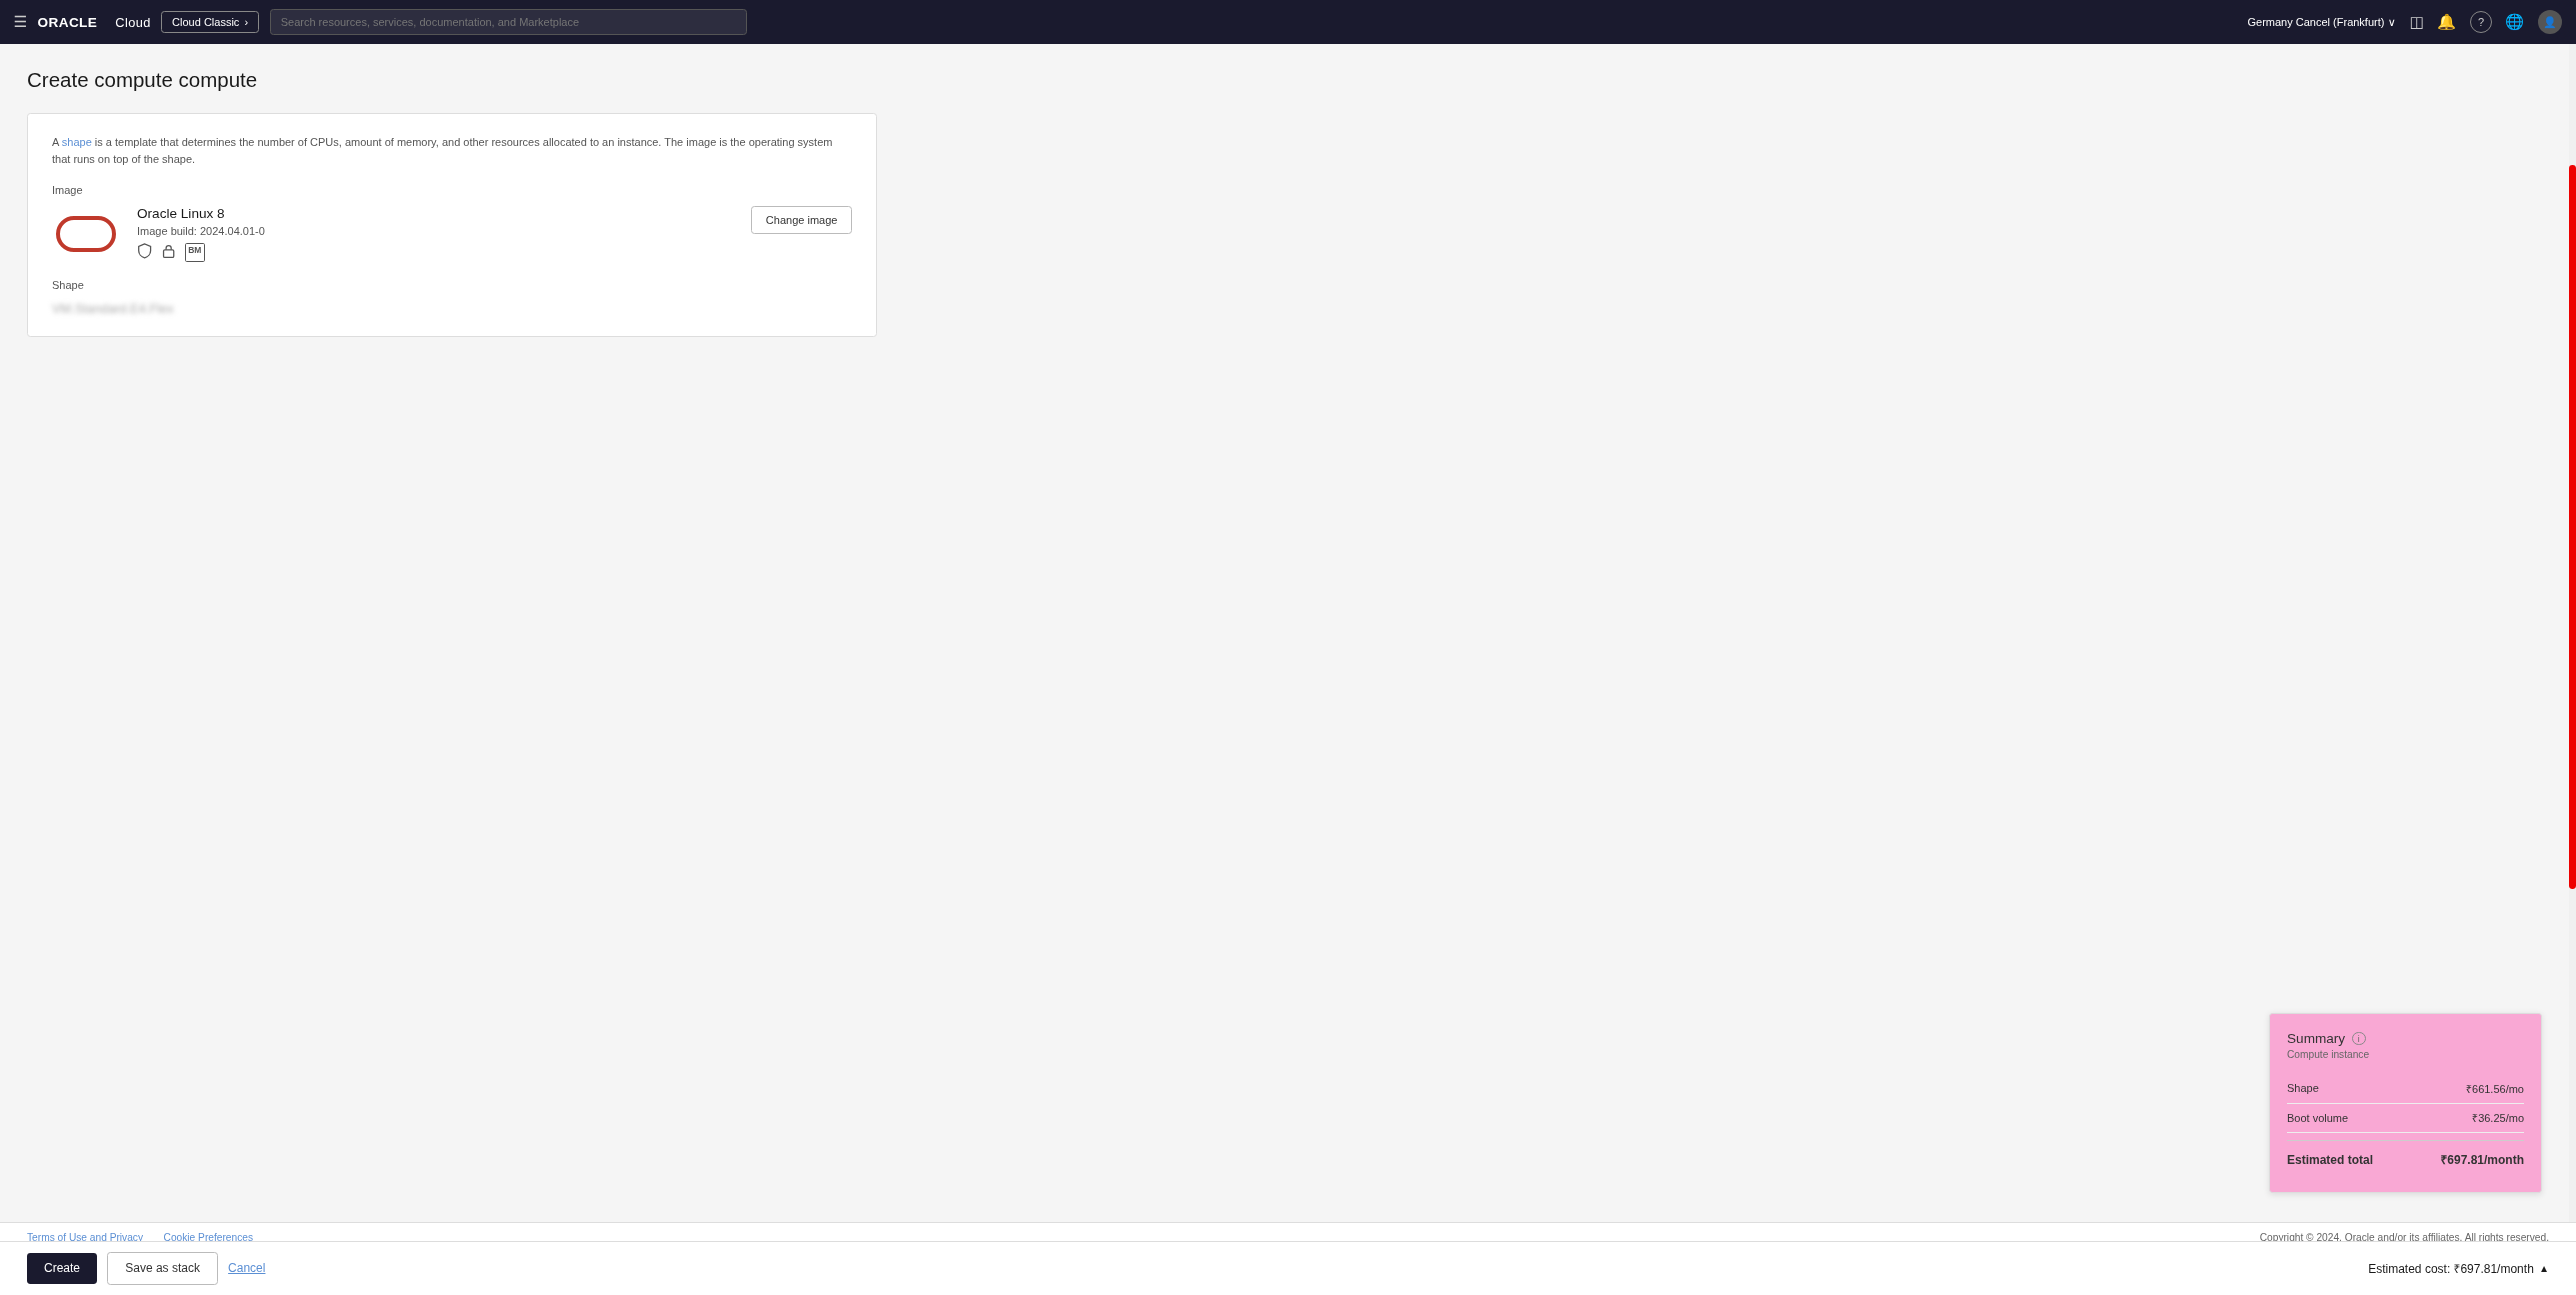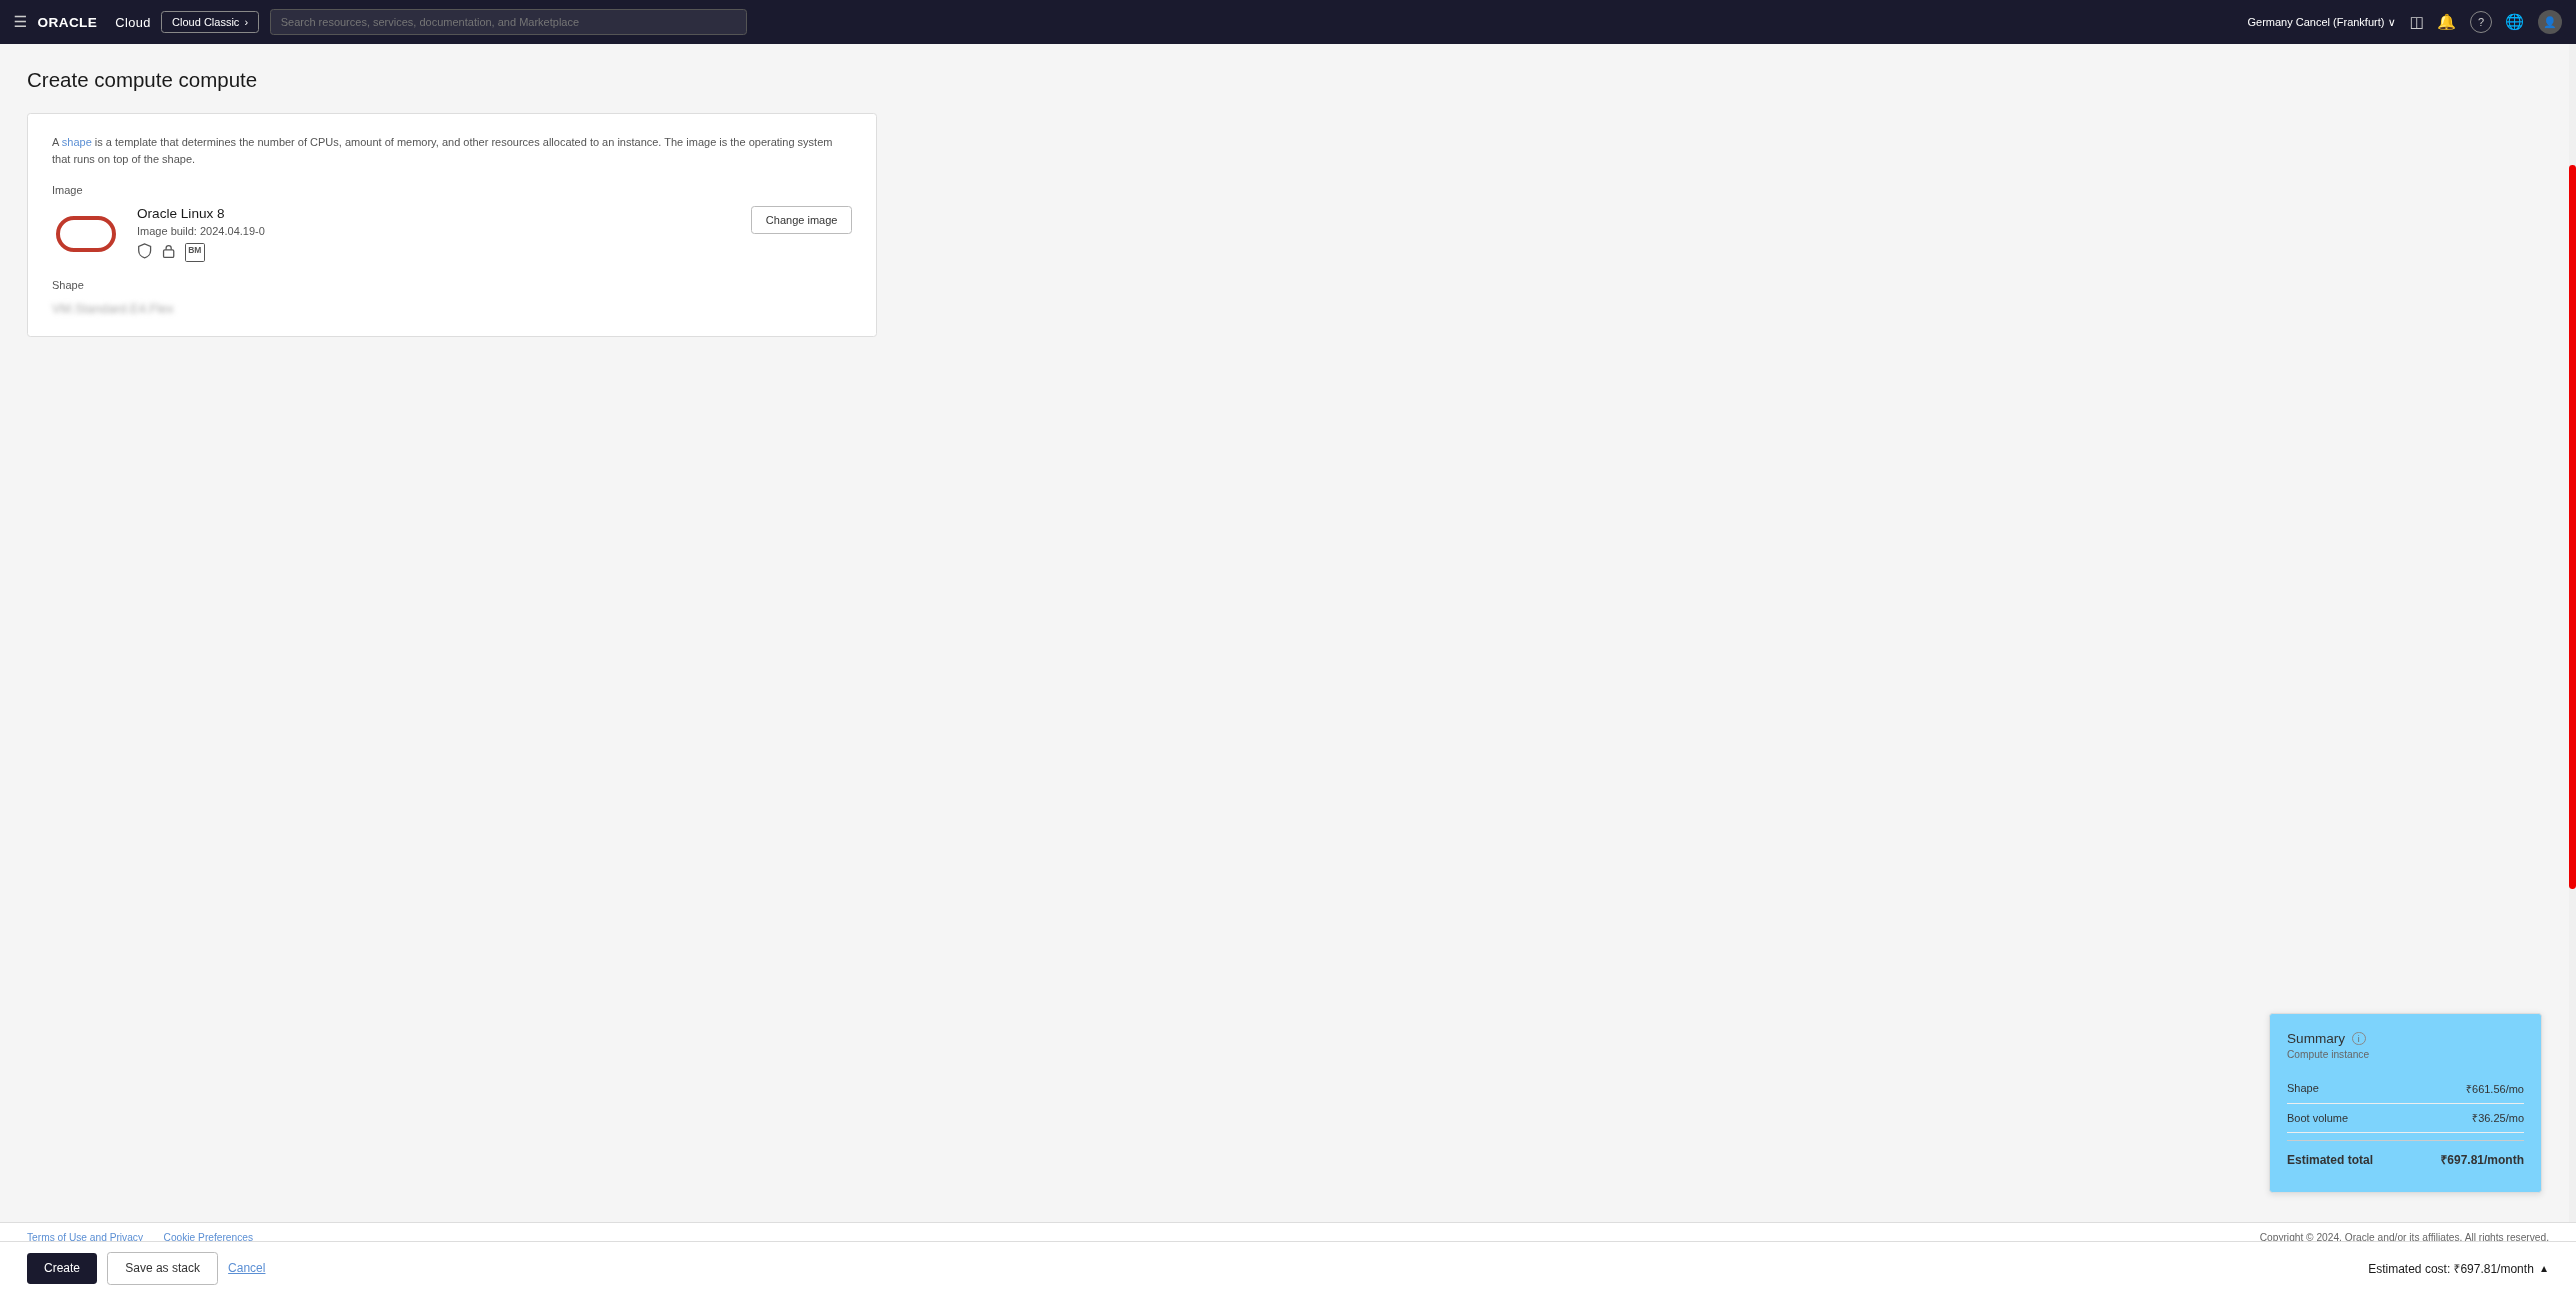--- a/index.html
+++ b/index.html
@@ -295,21 +295,21 @@
     .footer-right {
       margin-left: auto;
     }
 
     
     .summary-panel {
       position: fixed;
       right: 34px;
       bottom: 102px;
       width: 273px;
-      background: #7dd3fc;
+      background: #f9a8d4;
       border: 0.9px solid #ddd;
       border-radius: 3.4px;
       padding: 17px;
       z-index: 200;
       box-shadow: 0 1.7px 6.8px rgba(0,0,0,0.1);
     }
     .summary-header {
       display: flex;
       align-items: center;
       gap: 6.8px;
@@ -416,21 +416,21 @@
       <p class="description-text">
         <span>A </span><a href="#">shape</a><span> is a template that determines the number of CPUs, amount of memory, and other resources allocated to an instance. The image is the operating system that runs on top of the shape.</span>
       </p>
       <div class="section-label">Image</div>
       <div class="image-row">
         <div class="oracle-logo-icon">
           <div class="oracle-pill"></div>
         </div>
         <div class="image-info">
           <div class="image-name">Oracle Linux 8</div>
-          <div class="image-build">Image build: 2024.04.19-0</div>
+          <div class="image-build">Image build: 2024.04.01-0</div>
           <div class="image-icons">
 
             <span>
               <svg width="15.3" height="15.3" viewBox="0 0 18 18" fill="none" xmlns="http://www.w3.org/2000/svg">
                 <path d="M9 1L2 4v5c0 4 3 7.5 7 8.5C13 16.5 16 13 16 9V4L9 1z" stroke="#555" stroke-width="1.5" fill="none"></path>
               </svg>
             </span>
 
             <span>
               <svg width="15.3" height="15.3" viewBox="0 0 18 18" fill="none" xmlns="http://www.w3.org/2000/svg">

